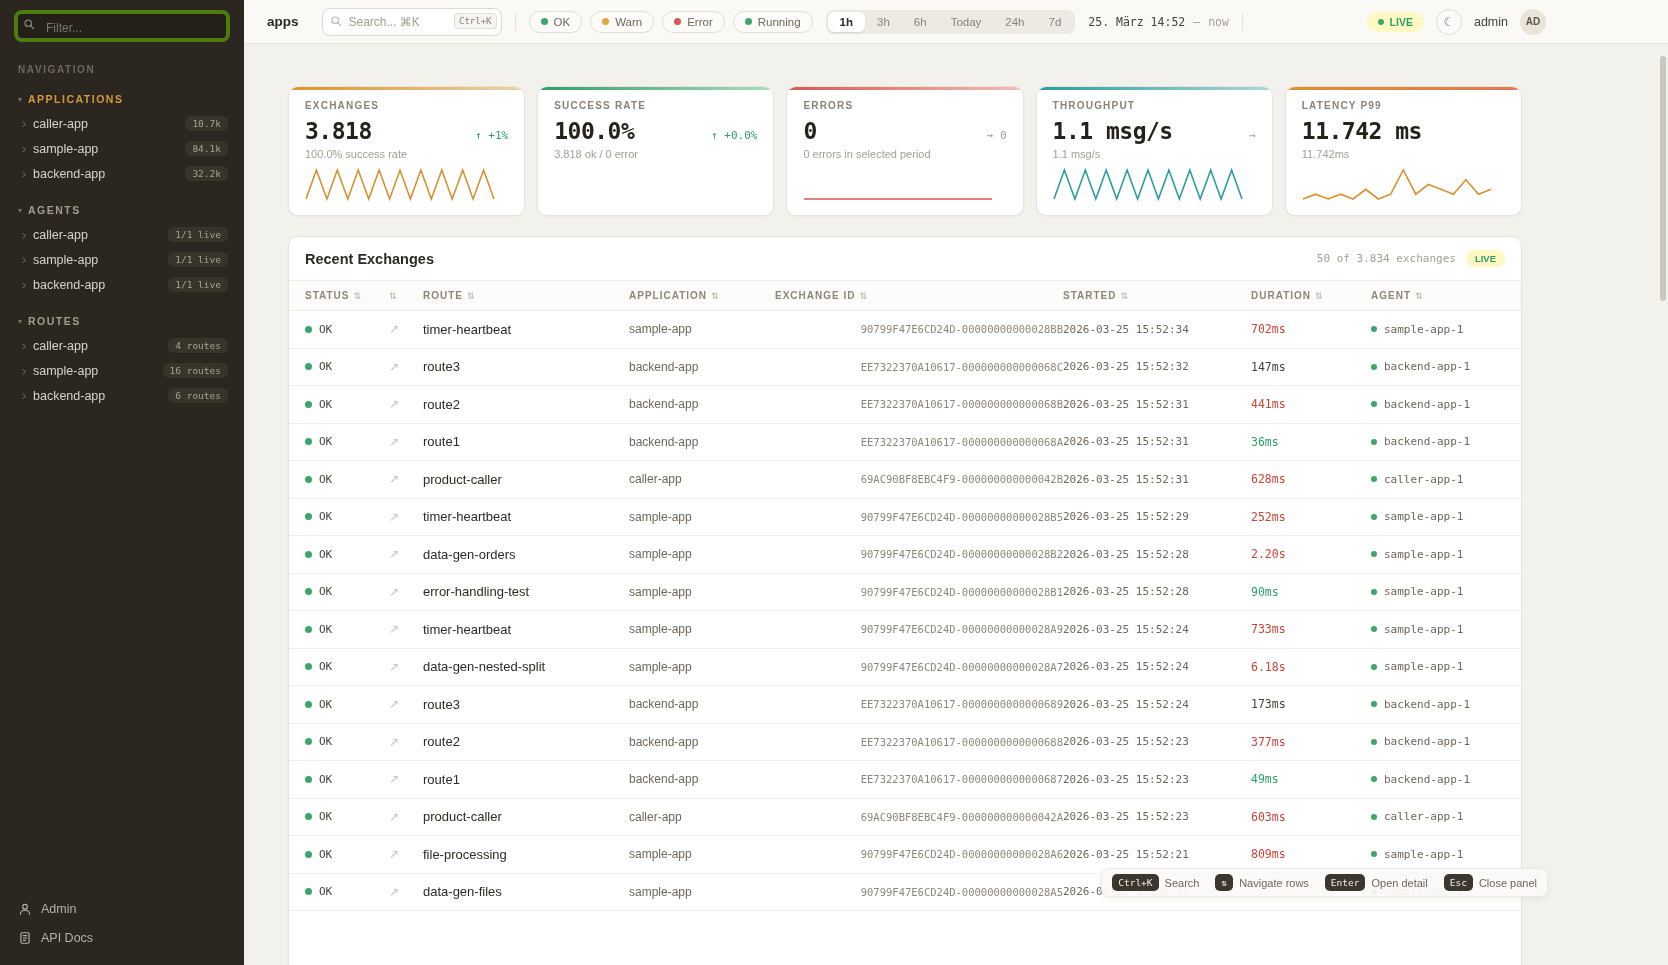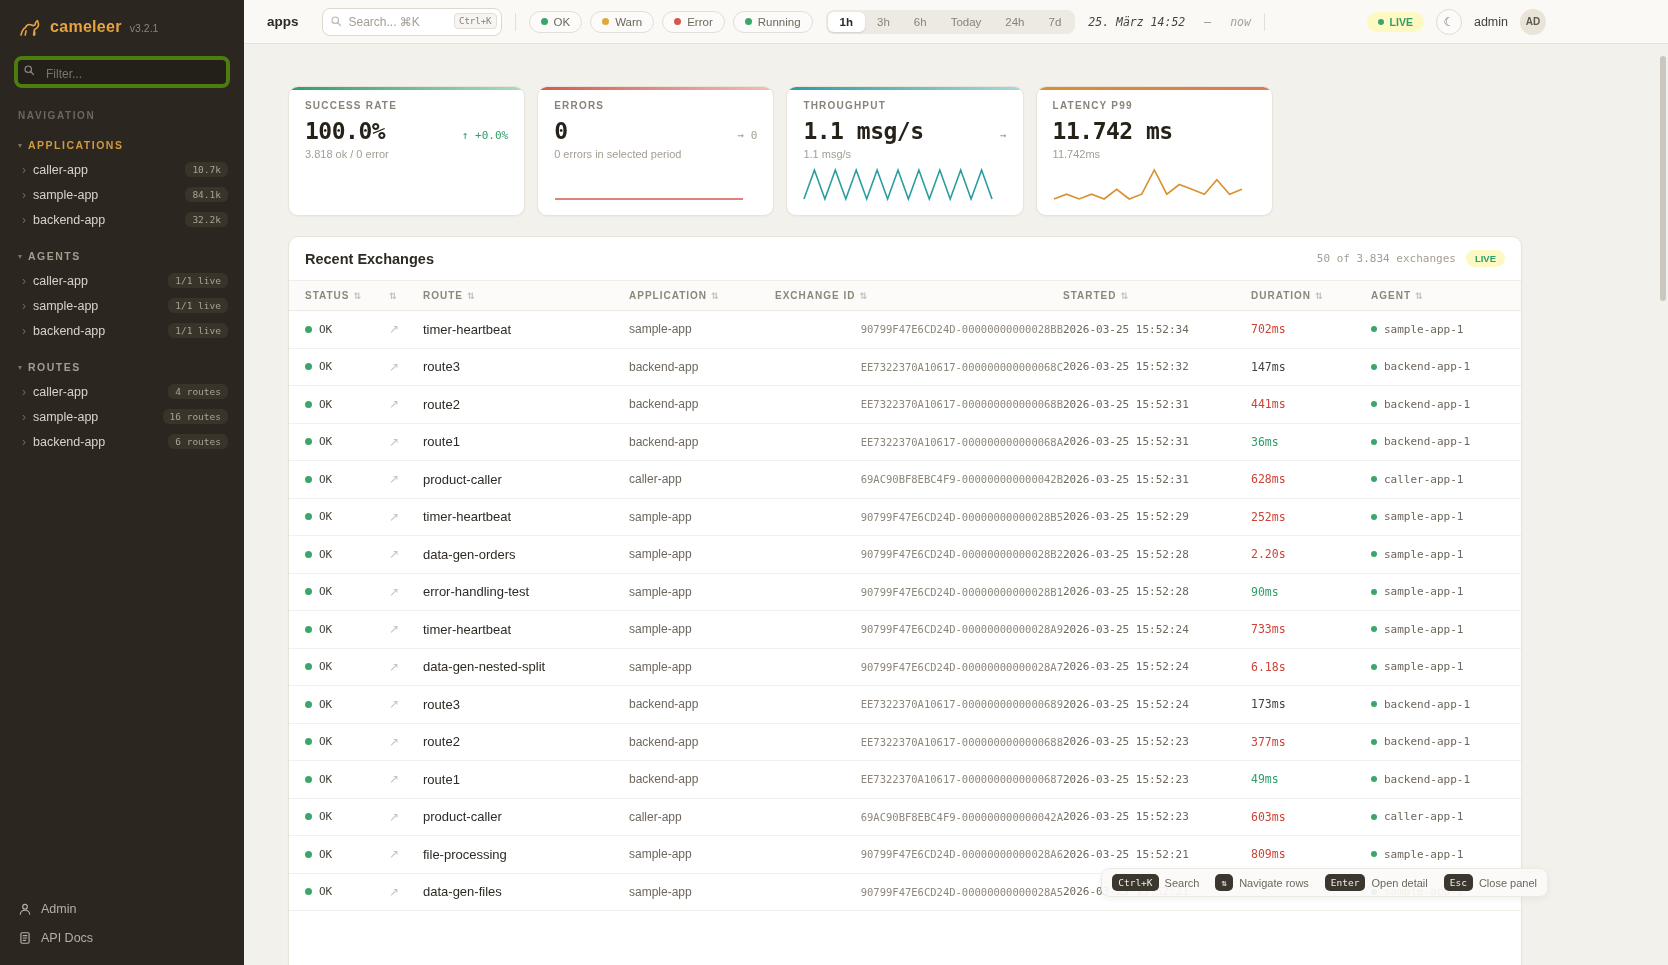--- a/index.html
+++ b/index.html
@@ -74,21 +74,21 @@
   .dot.sm { width:6px; height:6px; }
   .dot.ok { background:#3aa66a; }
   .dot.warn { background:#dfa83d; }
   .dot.error { background:#d4594d; }
   .seg { display:flex; background:#eceae3; border-radius:8px; padding:2px; }
   .seg-btn {
     border:none; background:transparent; padding:4px 12px; font-size:11.5px; color:#8a8379;
     border-radius:6px; cursor:pointer; font-family:"Liberation Sans", sans-serif;
   }
   .seg-btn.active { background:#fff; color:#2e2a24; font-weight:bold; box-shadow:0 1px 2px rgba(40,35,25,.12); }
-  .dt-group { display:flex; align-items:flex-end; gap:19px;font-style:italic; }
+  .dt-group { display:flex; align-items:flex-end; gap:8px; }
   .dt-main { font-family:"DejaVu Sans Mono", monospace; font-size:11.5px; color:#47423b; }
   .dt-dim { font-family:"DejaVu Sans Mono", monospace; font-size:11.5px; color:#a59f94; }
   .top-right { margin-left:auto; display:flex; align-items:center; gap:12px; }
   .live-badge {
     display:flex; align-items:center; gap:6px; background:#fef9c3; color:#2f9e68;
     border-radius:999px; padding:4px 11px; font-size:10.5px; font-weight:bold; cursor:pointer;
   }
   .live-badge .dot { width:6px; height:6px; }
   .moon-btn {
     width:26px; height:26px; border-radius:50%; border:1px solid #e0dcd3; background:#fcfbf9;
@@ -165,28 +165,20 @@
     background:#3b362e; color:#efece6; font-family:"DejaVu Sans Mono", monospace;
     font-size:9.5px; padding:3px 6px; border-radius:5px;
   }
   .hint-label { font-size:11px; color:#6e675c; }
   .scroll-thumb { position:fixed; right:2px; top:56px; width:6px; height:245px; background:#ccc7bc; border-radius:3px; z-index:6; }
 </style>
 </head>
 <body>
 
 <aside class="sidebar">
-  <div class="logo-row">
-    <svg width="24" height="20" viewBox="0 0 24 20" fill="none" stroke="#e6a340" stroke-width="1.6" stroke-linecap="round" stroke-linejoin="round">
-      <path d="M3 17c1-4 2.2-6.2 4.2-7.2C8.2 7.6 9.4 6.5 11.3 6.5c2 0 2.2 1.1 4 1.1 1.2 0 2.2-1.1 2.3-3.1l1.9-2c.1 1.2 1 2.2 1 4 0 3-2.1 4.1-4 5l-.9 5.5"></path>
-      <path d="M7.2 17l.9-4.2M16.6 17l.1-3.2"></path>
-    </svg>
-    <span class="logo-name">cameleer</span>
-    <span class="logo-ver">v3.2.1</span>
-  </div>
 
   <div class="filter-wrap">
     <svg class="s-ico" width="12" height="12" viewBox="0 0 24 24" fill="none" stroke="#cfc9c0" stroke-width="2.4" stroke-linecap="round">
         <circle cx="10.5" cy="10.5" r="6.5"></circle>
         <path d="M15.5 15.5L21 21"></path>
       </svg>
     <input class="filter-input" placeholder="Filter..." style="">
   </div>
 
   <div class="nav-label">NAVIGATION</div>
@@ -361,20 +353,32 @@
           <span>☾</span>
         </button>
       <span class="user-name">admin</span>
       <span class="avatar">AD</span>
     </div>
   </header>
 
   <div class="content">
 
     <div class="cards">
+      <div class="card">
+        <div class="card-accent a0"></div>
+        <div class="card-title">EXCHANGES</div>
+        <div class="card-row">
+          <div class="card-value">3.818</div>
+          <div class="card-delta up">↑ +1%</div>
+        </div>
+        <div class="card-sub">100.0% success rate</div>
+        <svg class="spark" width="190" height="34">
+            <polyline points="1.0,32.0 11.4,3.0 21.9,32.0 32.3,3.0 42.8,32.0 53.2,3.0 63.7,32.0 74.1,3.0 84.6,32.0 95.0,3.0 105.4,32.0 115.9,3.0 126.3,32.0 136.8,3.0 147.2,32.0 157.7,3.0 168.1,32.0 178.6,3.0 189.0,32.0" fill="none" stroke="#d9912e" stroke-width="1.6"></polyline>
+          </svg>
+      </div>
 
       <div class="card">
         <div class="card-accent a1"></div>
         <div class="card-title">SUCCESS RATE</div>
         <div class="card-row">
           <div class="card-value">100.0%</div>
           <div class="card-delta up">↑ +0.0%</div>
         </div>
         <div class="card-sub">3.818 ok / 0 error</div>
         <svg class="spark" width="190" height="34"></svg>

